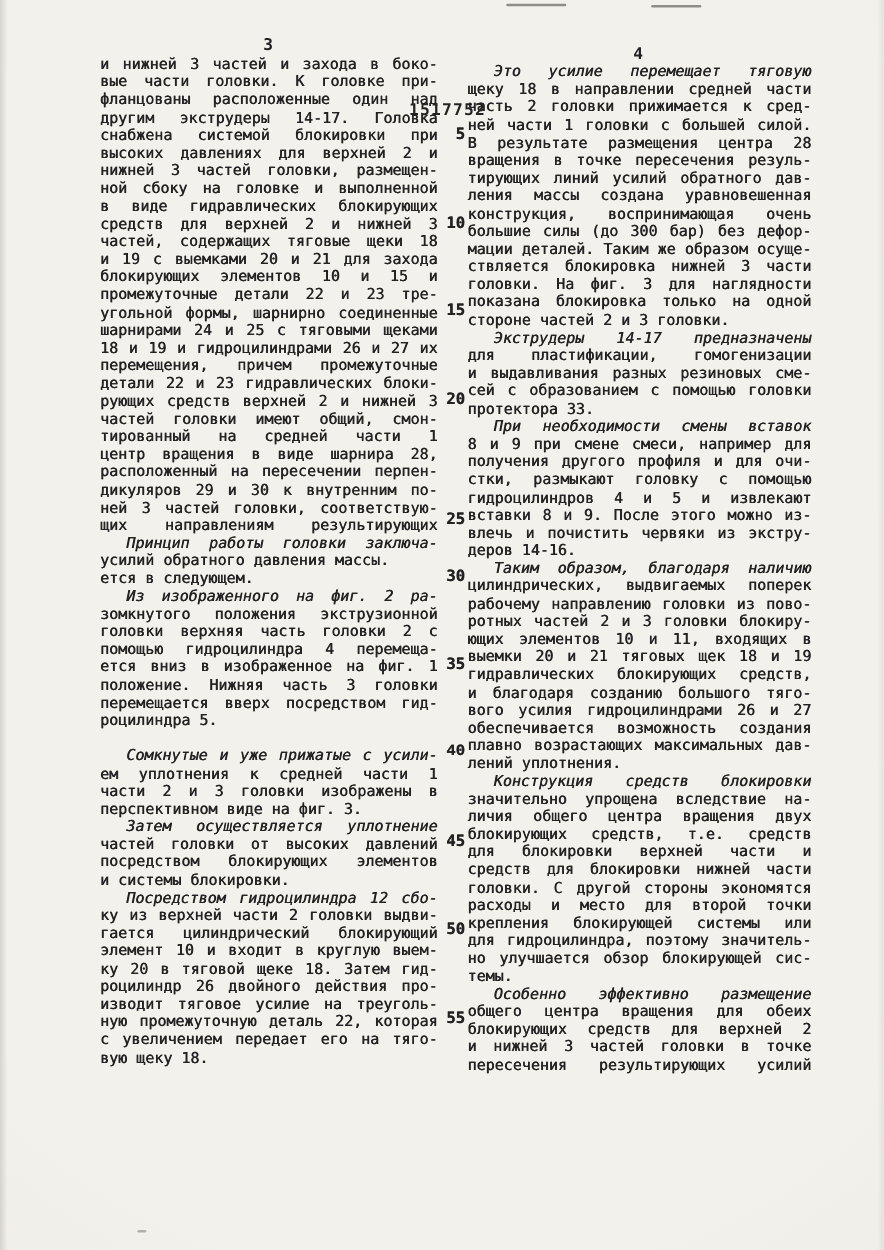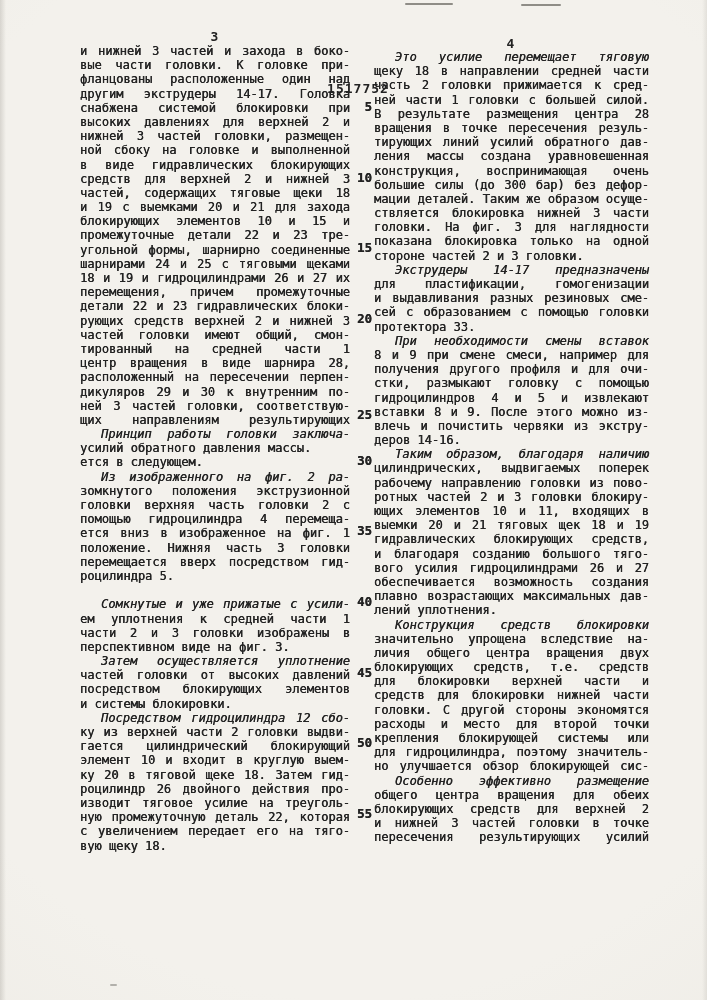--- a/index.html
+++ b/index.html
@@ -181,36 +181,37 @@
     <div class="line">значительно упрощена вследствие на-</div>
     <div class="line">личия общего центра вращения двух</div>
     <div class="line">блокирующих средств, т.е. средств</div>
     <div class="line">для блокировки верхней части и</div>
     <div class="line">средств для блокировки нижней части</div>
     <div class="line">головки. С другой стороны экономятся</div>
     <div class="line">расходы и место для второй точки</div>
     <div class="line">крепления блокирующей системы или</div>
     <div class="line">для гидроцилиндра, поэтому значитель-</div>
     <div class="line">но улучшается обзор блокирующей сис-</div>
+    <div class="line end">темы.</div>
     <div class="line indent">Особенно эффективно размещение</div>
     <div class="line">общего центра вращения для обеих</div>
     <div class="line">блокирующих средств для верхней 2</div>
     <div class="line">и нижней 3 частей головки в точке</div>
     <div class="line">пересечения результирующих усилий</div>
   </div>
 
 <div id="gutter">
     <div class="gutter-num" style="top: 99px;">5</div>
     <div class="gutter-num" style="top: 169.7px;">10</div>
     <div class="gutter-num" style="top: 240.4px;">15</div>
     <div class="gutter-num" style="top: 311.1px;">20</div>
     <div class="gutter-num" style="top: 383px; margin-top: 24px;">25</div>
     <div class="gutter-num" style="top: 452.5px;">30</div>
     <div class="gutter-num" style="top: 523.2px;">35</div>
-    <div class="gutter-num" style="top: 593.9px;">40</div>
+    <div class="gutter-num" style="top: 593.9px; font-family: Liberation Mono, monospace;">40</div>
     <div class="gutter-num" style="top: 664.6px;">45</div>
     <div class="gutter-num" style="top: 735.3px;">50</div>
     <div class="gutter-num" style="top: 806px;">55</div>
   </div>
 
 <div class="scan-mark" id="mark-top-1"></div>
 <div class="scan-mark" id="mark-top-2"></div>
 <div class="scan-mark" id="mark-bottom"></div>
 
 </body></html>

